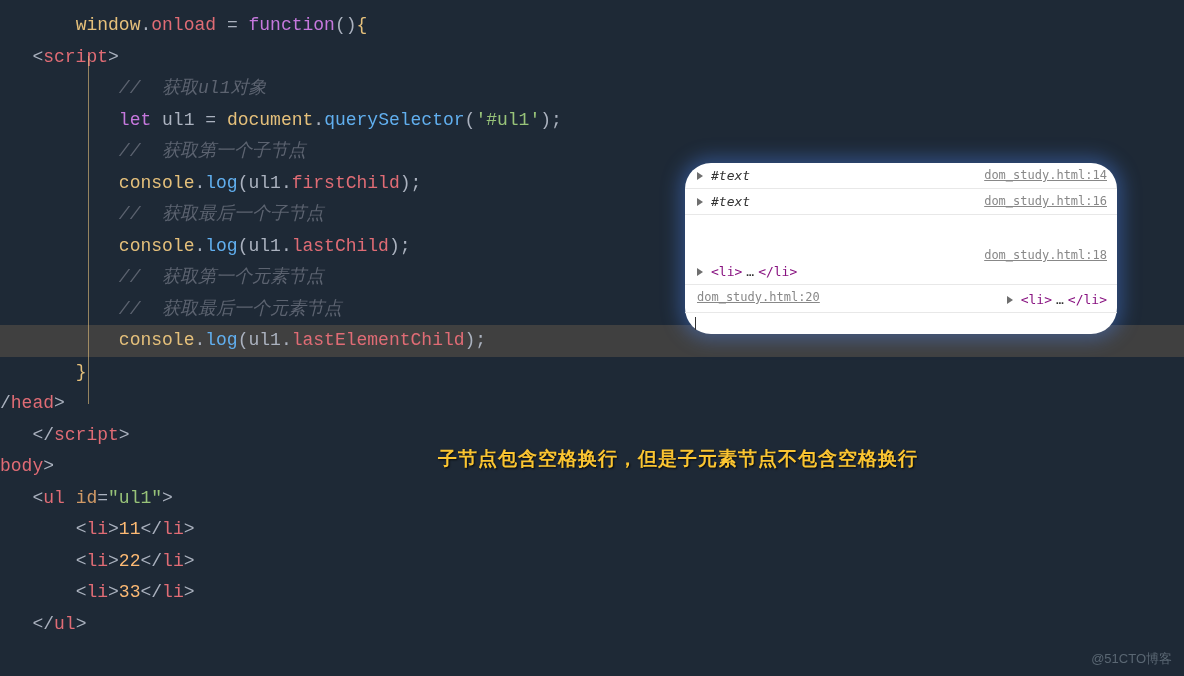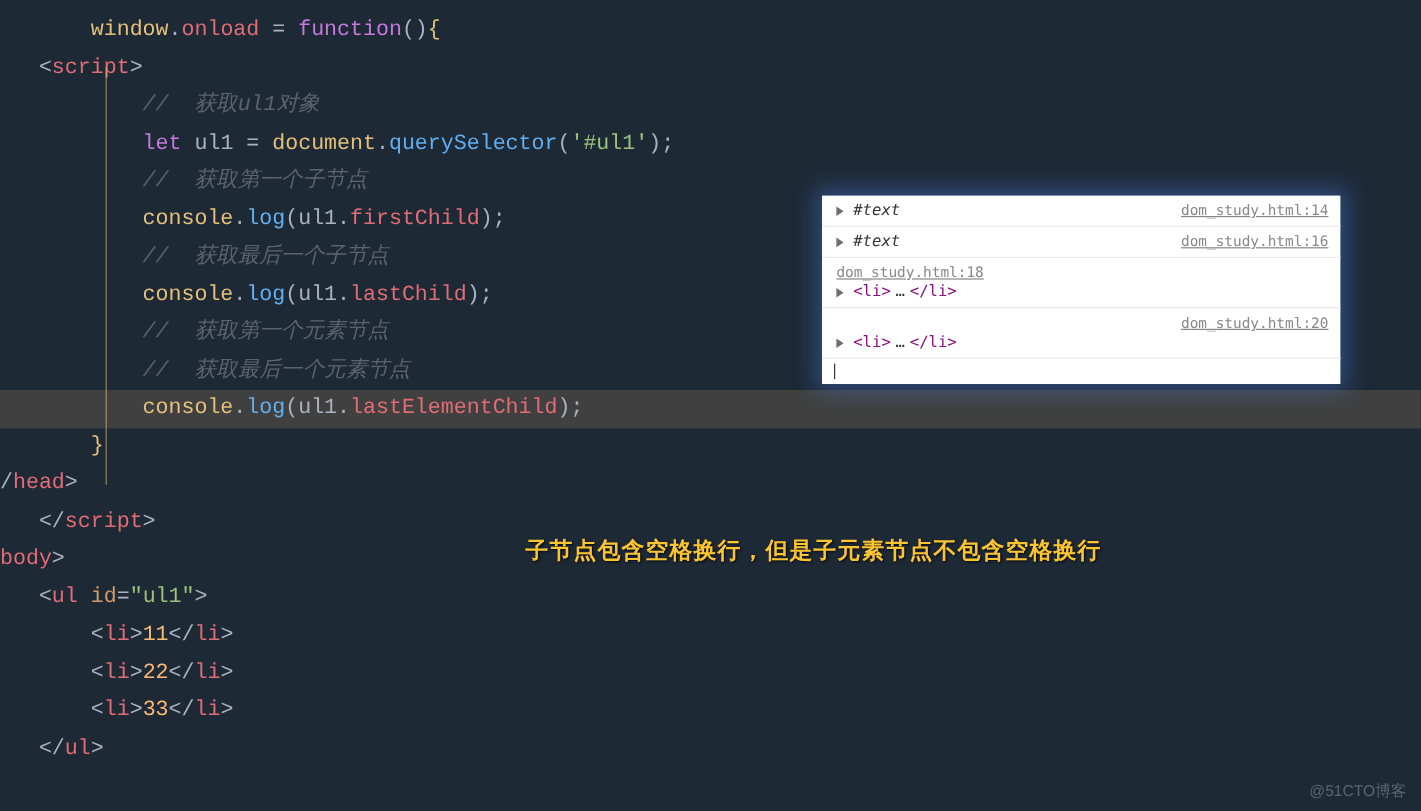--- a/index.html
+++ b/index.html
@@ -56,20 +56,21 @@
 .console-panel {
   position: absolute;
   top: 163px;
   left: 685px;
   width: 432px;
   background: #ffffff;
   box-shadow: 0 0 18px 6px rgba(80,140,255,0.35);
   font-family: Consolas, monospace;
   font-size: 13px;
   color: #333;
+  border-radius: 26px;
 }
 .console-row {
   padding: 5px 10px 5px 12px;
   border-bottom: 1px solid #e8e8e8;
   display: flex;
   justify-content: space-between;
   align-items: flex-start;
   min-height: 26px;
 }
 .console-row:last-child {
@@ -163,31 +164,31 @@
     <span class="console-source">dom_study.html:14</span>
   </div>
   <div class="console-row">
     <div class="console-content">
       <span class="triangle"></span>
       <span class="console-text-node">#text</span>
     </div>
     <span class="console-source">dom_study.html:16</span>
   </div>
   <div class="console-row" style="flex-direction:column;align-items:stretch;">
-    <div style="display:flex;justify-content:flex-start;">
+    <div style="display:flex;justify-content:flex-end;margin-top:28px;">
       <span class="console-source">dom_study.html:18</span>
     </div>
     <div class="console-content" style="margin-top:2px;">
       <span class="triangle"></span>
       <span class="console-li-tag">&lt;li&gt;</span>
         <span class="console-li-dots">…</span>
         <span class="console-li-tag">&lt;/li&gt;</span>
     </div>
   </div>
-  <div class="console-row" style="flex-direction:column;align-items:stretch;">
+  <div class="console-row" style="flex-direction:row;align-items:stretch;">
     <div style="display:flex;justify-content:flex-end;">
       <span class="console-source">dom_study.html:20</span>
     </div>
     <div class="console-content" style="margin-top:2px;">
       <span class="triangle"></span>
       <span class="console-li-tag">&lt;li&gt;</span>
         <span class="console-li-dots">…</span>
         <span class="console-li-tag">&lt;/li&gt;</span>
     </div>
   </div>

